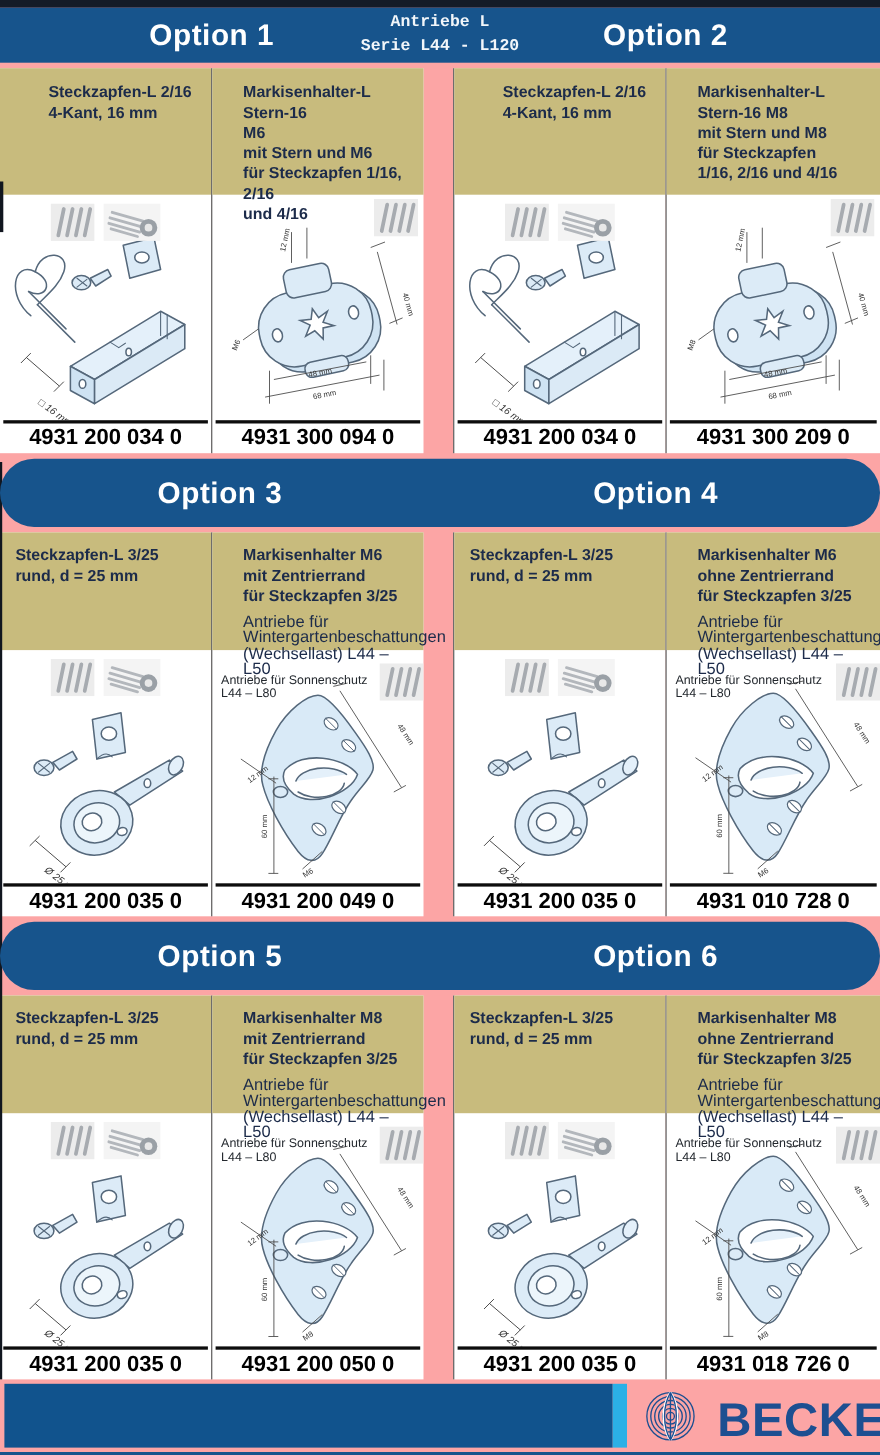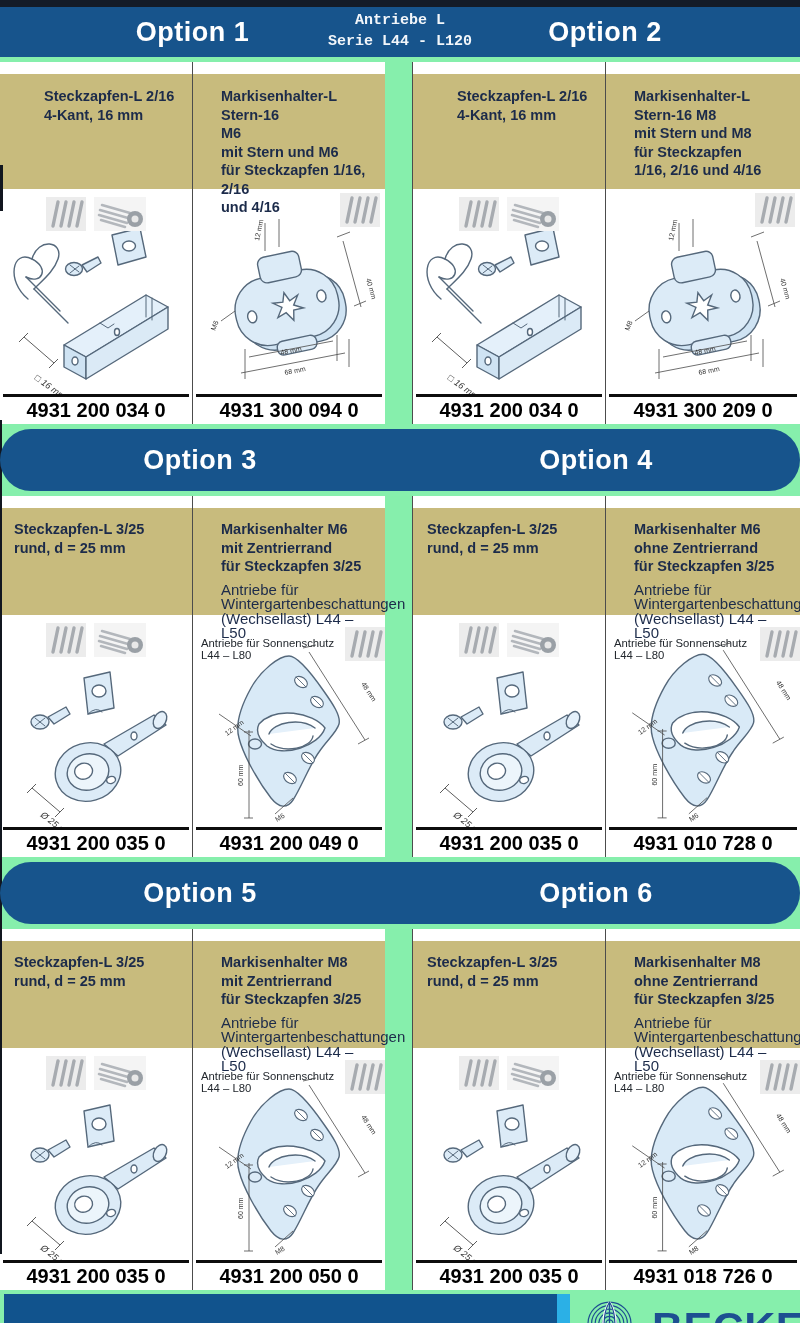--- a/index.html
+++ b/index.html
@@ -1,32 +1,32 @@
 <!DOCTYPE html>
 <html><head>
 <meta charset="utf-8">
 <style>
   html,body{margin:0;padding:0;background:#fff;}
-  .page{position:relative;width:800px;height:1323px;background:#86efac;
+  .page{position:relative;width:800px;height:1323px;background:#fca5a5;
         font-family:"Liberation Sans",sans-serif;overflow:hidden;}
   .topstrip{height:7px;background:#141b27;}
   
   .band{position:relative;height:50px;background:#17548c;color:#fff;}
   .band2{height:62px;margin-top:5px;border-radius:31px;}
   .opt{position:absolute;top:0;height:100%;display:flex;align-items:center;justify-content:center;
        font-weight:bold;font-size:27px;letter-spacing:.5px;}
   .opt-l1{left:0;width:385px;} .opt-r1{left:410px;width:390px;}
   .opt-l2{left:0;width:400px;} .opt-r2{left:396px;width:400px;}
   .center-title{position:absolute;left:285px;width:230px;top:3px;text-align:center;
                 font-weight:bold;font-size:15px;line-height:21px;color:#f2f6fa;font-family:Liberation Mono, monospace;}
   
   .row{display:grid;grid-template-columns:192px 193px 27px 193px 195px;margin-top:5px;}
   .card{display:flex;flex-direction:column;background:#fff;}
   .bl{border-left:1.5px solid #4c4c4c;}
-  .card-head{background:#c8bb7d;color:#1c2b4a;box-sizing:border-box;padding:13px 8px 0 14px;margin-top:12px;}
+  .card-head{background:#c8bb7d;color:#1c2b4a;box-sizing:border-box;padding:13px 8px 0 14px;}
   .row1 .card-head{height:115px;}
   .row23 .card-head{height:107px;padding-top:12px;}
   .pad-c{padding-left:44px;} .pad-m{padding-left:28px;}
   .t-line{font-weight:bold;font-size:14.5px;line-height:18.5px;}
   .sub{margin-top:7px;}
   .sub-line{font-size:15px;line-height:14.5px;}
   .card-body{position:relative;}
   .row1 .card-body{height:205px;}
   .row23 .card-body{height:212px;}
   .drawing{position:absolute;inset:0;}

